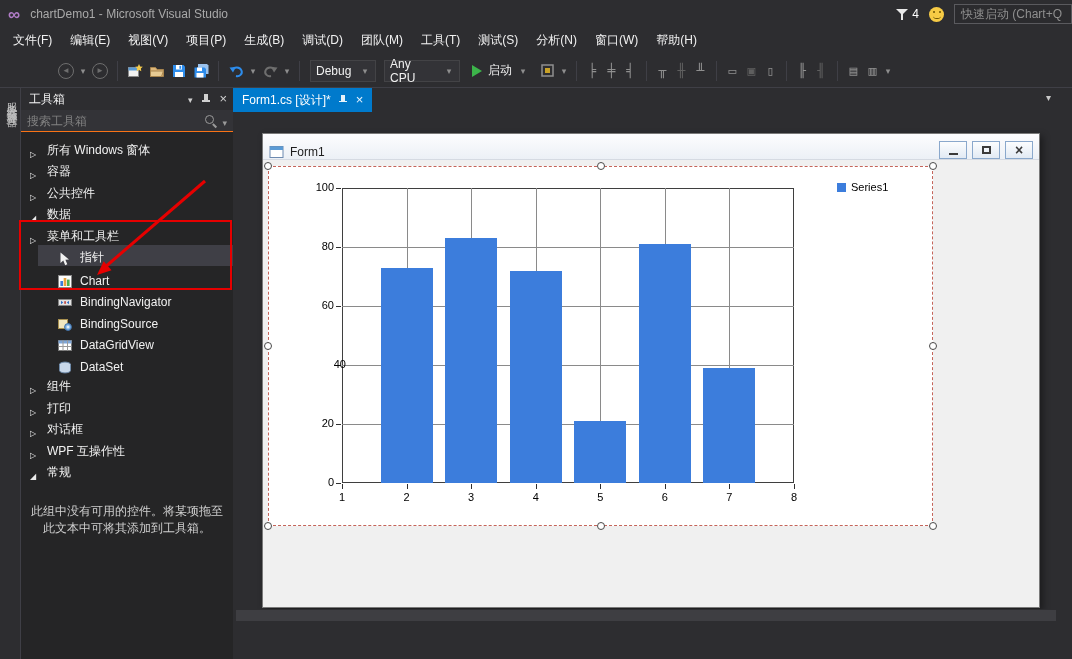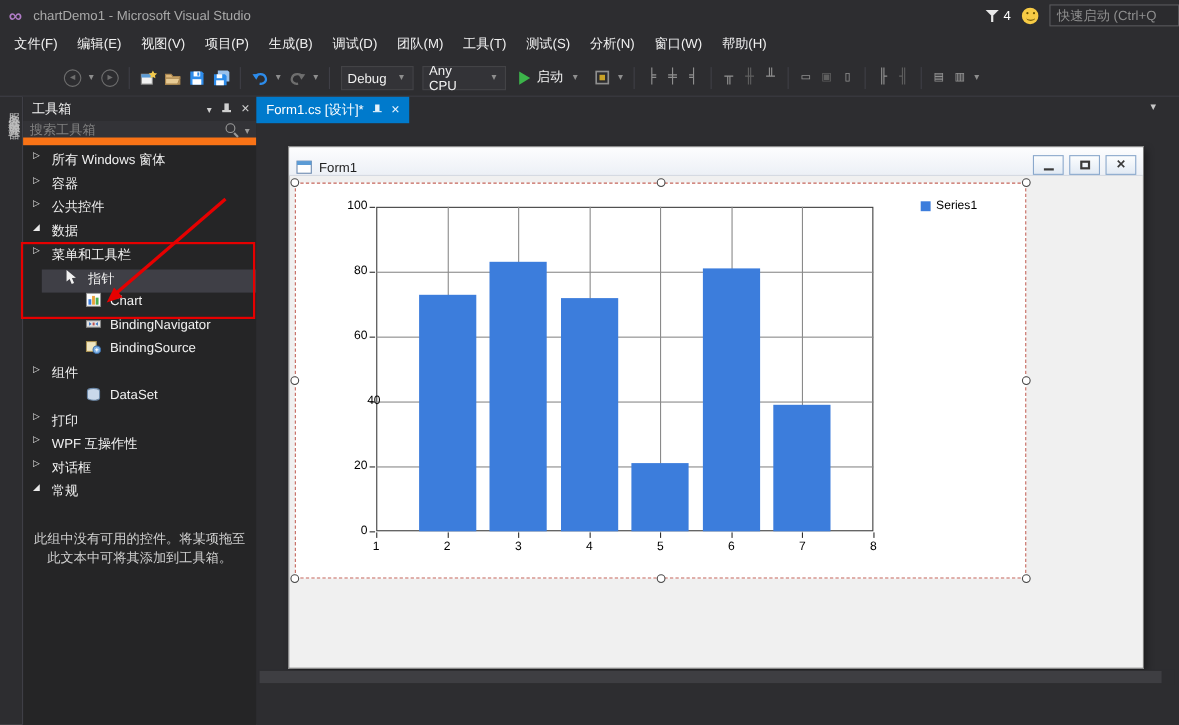--- a/index.html
+++ b/index.html
@@ -53,34 +53,34 @@
 
   
   .toolbox{position:absolute;left:20px;top:88px;width:213px;bottom:0;background:#252526;border-left:1px solid #3F3F46}
   .tbx-header{height:22px;background:#2D2D30;display:flex;align-items:center;color:#F1F1F1;font-size:12px;padding:0 6px 0 8px}
   .tbx-hicons{margin-left:auto;display:flex;align-items:center;gap:9px;color:#D0D0D0}
   .hcaret::before{content:"▾";font-size:9px}
   .pin-icon{position:relative;width:9px;height:12px;display:inline-block}
   .pin-icon::before{content:"";position:absolute;left:2.5px;top:1px;width:4px;height:6px;background:#D0D0D0}
   .pin-icon::after{content:"";position:absolute;left:0.5px;top:7px;width:8px;height:1.5px;background:#D0D0D0;box-shadow:3px 3px 0 -1.5px #D0D0D0}
   .xicon::before{content:"×";font-size:13px;line-height:1}
-  .tbx-search{height:22px;background:#333337;display:flex;align-items:center;padding:0 6px;border-bottom:7px solid #f97316}
+  .tbx-search{height:22px;background:#333337;display:flex;align-items:center;padding:0 6px;border-bottom:1px solid #f97316}
   .tbx-search input{flex:1;background:transparent;border:none;outline:none;color:#9A9A9A;font-size:12px;font-family:inherit}
   .tbx-search input::placeholder{color:#808080;opacity:1}
   .magnifier-icon{position:relative;width:13px;height:13px;display:inline-block;flex-shrink:0}
   .magnifier-icon::before{content:"";position:absolute;left:1px;top:1px;width:7px;height:7px;border:1.5px solid #9A9A9A;border-radius:50%}
   .magnifier-icon::after{content:"";position:absolute;left:9px;top:9px;width:5px;height:1.5px;background:#9A9A9A;transform:rotate(45deg);transform-origin:left center}
   .scaret::before{content:"▾";font-size:9px;color:#9A9A9A;margin-left:5px}
   .tbx-list{padding-top:5px}
-  .tbrow{height:21.5px;display:flex;align-items:flex-start;font-size:12px;color:#F1F1F1;white-space:nowrap}
+  .tbrow{height:21.5px;display:flex;align-items:flex-end;font-size:12px;color:#F1F1F1;white-space:nowrap}
   .tb-group{padding-left:9px;gap:7px}
   .tb-group .arr{width:10px;font-size:8px;color:#EAEAEA}
   .tb-group .arr::before{content:"▷"}
   .tb-group.open .arr::before{content:"◢"}
-  .tb-item{padding-left:56px;gap:8px}
+  .tb-item{padding-left:36px;gap:8px}
   .tb-item .ticon{width:15px;display:flex;align-items:center;justify-content:center}
   .tb-item.sel{background:#3F3F46;margin-left:17px;padding-left:19px}
   .tbx-empty{margin:22px 10px 0 10px;color:#CFCFCF;font-size:12px;line-height:17px;text-align:center}
 
   
   .anno-rect{position:absolute;left:19px;top:220px;width:213px;height:70px;border:2px solid #E60000;z-index:55;pointer-events:none}
   .anno-svg{position:absolute;left:0;top:0;width:1072px;height:659px;z-index:60;pointer-events:none}
 
   
   .doc{position:absolute;left:233px;top:88px;right:0;bottom:0;background:#2D2D30}
@@ -130,21 +130,21 @@
 </head>
 <body>
 
 <header class="titlebar">
   <span class="vslogo">∞</span>
   <span>chartDemo1 - Microsoft Visual Studio</span>
   <span class="tb-right">
     <span class="funnel"></span>
     <span class="notif-count">4</span>
     <span class="smiley"></span>
-    <span class="quicklaunch">快速启动 (Ctrl+Q</span>
+    <span class="quicklaunch">快速启动 (Chart+Q</span>
   </span>
 </header>
 
 <nav class="menubar">
     <span class="menu-item">文件(F)</span>
     <span class="menu-item">编辑(E)</span>
     <span class="menu-item">视图(V)</span>
     <span class="menu-item">项目(P)</span>
     <span class="menu-item">生成(B)</span>
     <span class="menu-item">调试(D)</span>
@@ -329,44 +329,56 @@
       <div class="tbrow tb-item">
         <span class="ticon">
           <svg width="14" height="13">
             <rect x="0.5" y="1.5" width="9" height="9" fill="#F0E6C0" stroke="#A89050"></rect>
             <circle cx="10" cy="9" r="3.4" fill="#7FB2E5" stroke="#3D6FA8"></circle>
             <path d="M8.5 9 h3 M10 7.5 v3" stroke="#FFFFFF" stroke-width="1"></path>
           </svg>
         </span>
         <span>BindingSource</span>
       </div>
-      <div class="tbrow tb-group">
-        <span class="arr"></span>
-        <span>组件</span>
+      <div class="tbrow tb-item">
+        <span class="ticon">
+          <svg width="14" height="13">
+            <rect x="0.5" y="1.5" width="13" height="10" fill="#FFFFFF" stroke="#777777"></rect>
+            <rect x="0.5" y="1.5" width="13" height="3" fill="#7EA6D8"></rect>
+            <line x1="5" y1="1.5" x2="5" y2="11.5" stroke="#9A9A9A"></line>
+            <line x1="9.5" y1="1.5" x2="9.5" y2="11.5" stroke="#9A9A9A"></line>
+            <line x1="0.5" y1="7.5" x2="13.5" y2="7.5" stroke="#9A9A9A"></line>
+          </svg>
+        </span>
+        <span>DataGridView</span>
       </div>
       <div class="tbrow tb-item">
         <span class="ticon">
           <svg width="14" height="13">
             <ellipse cx="7" cy="3.5" rx="5.5" ry="2.4" fill="#C9D8EA" stroke="#6D89A8"></ellipse>
             <path d="M1.5 3.5 V9.5 A5.5 2.4 0 0 0 12.5 9.5 V3.5" fill="#C9D8EA" stroke="#6D89A8"></path>
           </svg>
         </span>
         <span>DataSet</span>
       </div>
       <div class="tbrow tb-group">
         <span class="arr"></span>
+        <span>组件</span>
+      </div>
+      <div class="tbrow tb-group">
+        <span class="arr"></span>
         <span>打印</span>
       </div>
       <div class="tbrow tb-group">
         <span class="arr"></span>
+        <span>对话框</span>
+      </div>
+      <div class="tbrow tb-group">
+        <span class="arr"></span>
         <span>WPF 互操作性</span>
-      </div>
-      <div class="tbrow tb-group">
-        <span class="arr"></span>
-        <span>对话框</span>
       </div>
       <div class="tbrow tb-group open">
         <span class="arr"></span>
         <span>常规</span>
       </div>
     </div>
   <div class="tbx-empty">此组中没有可用的控件。将某项拖至此文本中可将其添加到工具箱。</div>
 </aside>
 
 <section class="doc">

